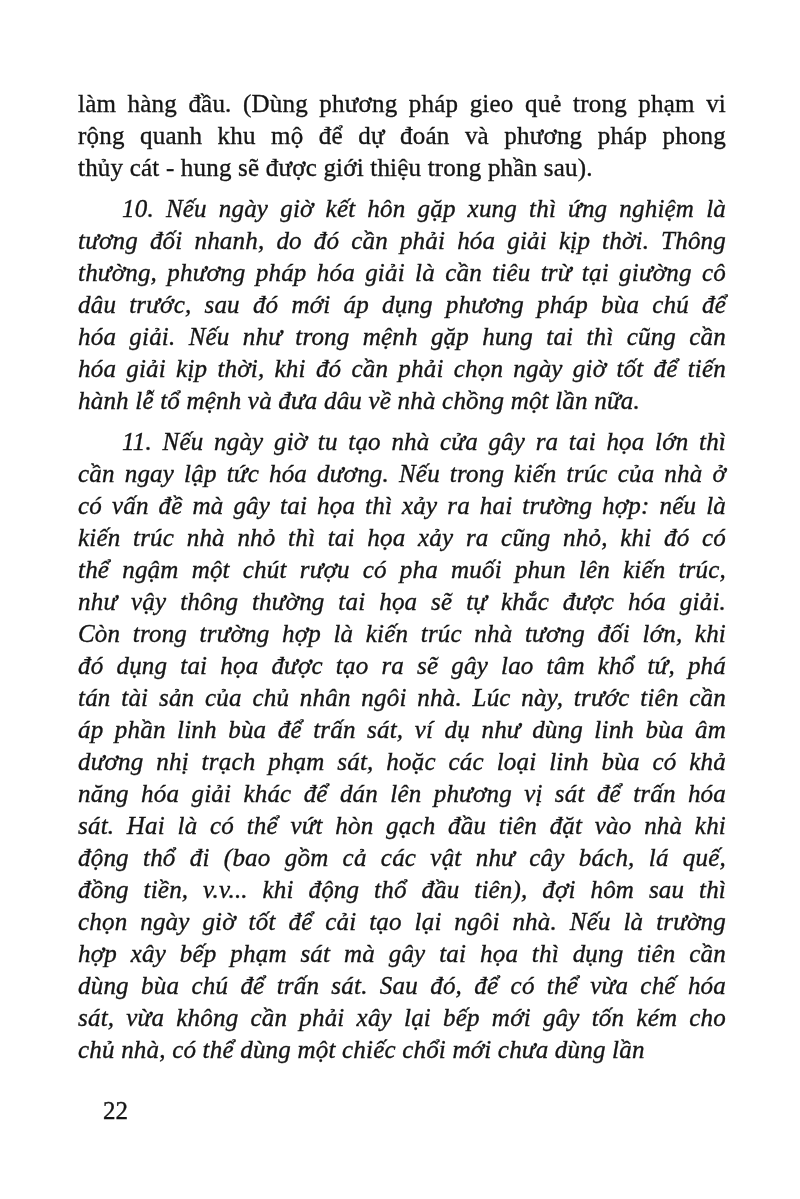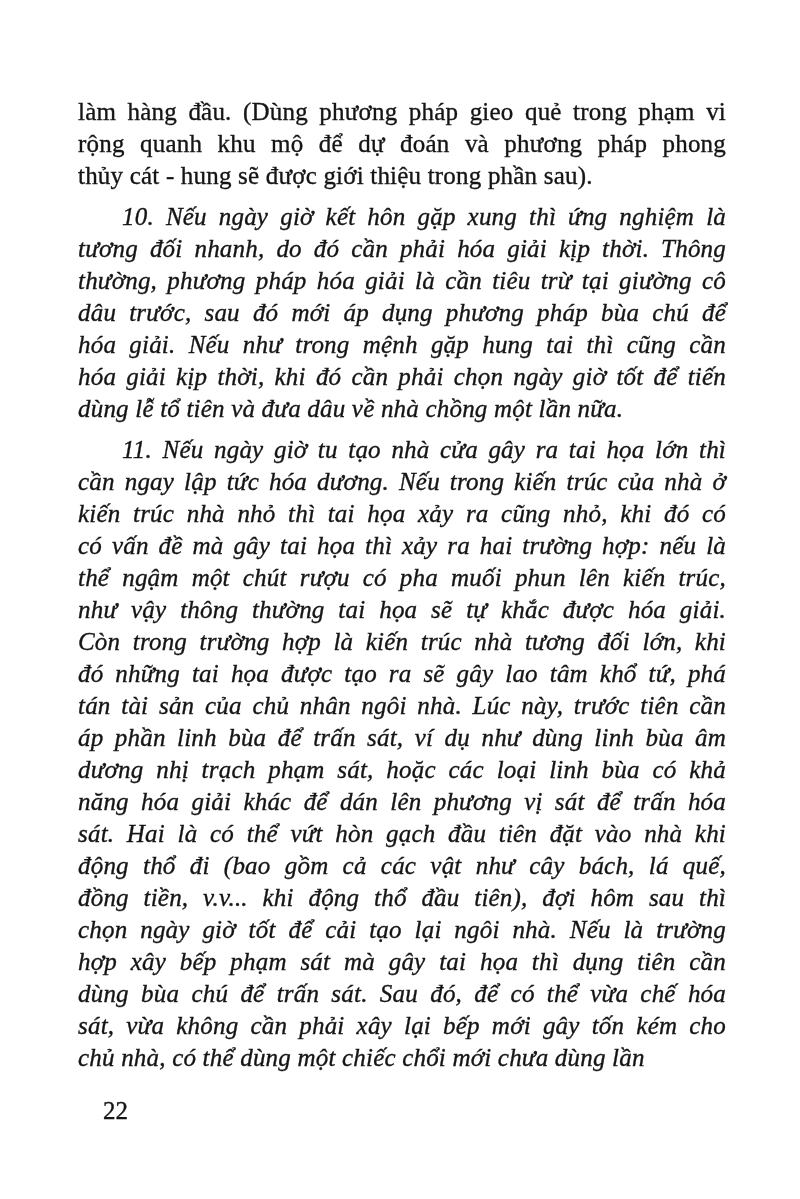--- a/index.html
+++ b/index.html
@@ -12,21 +12,21 @@
     width: 800px;
     height: 1199px;
     background: #ffffff;
     overflow: hidden;
     font-family: "Liberation Serif", "DejaVu Serif", serif;
     color: #151515;
   }
   .text-block {
     position: absolute;
     left: 78px;
-    top: 96px;
+    top: 88px;
     width: 648px;
   }
   .paragraph + .paragraph {
     margin-top: 9px;
     font-style: italic;
   }
   .line {
     font-size: 25px;
     line-height: 32px;
     letter-spacing: 0.2px;
@@ -62,31 +62,31 @@
         <div class="line">rộng quanh khu mộ để dự đoán và phương pháp phong</div>
         <div class="line para-last">thủy cát - hung sẽ được giới thiệu trong phần sau).</div>
       </div>
       <div class="paragraph">
         <div class="line first-indent">10. Nếu ngày giờ kết hôn gặp xung thì ứng nghiệm là</div>
         <div class="line">tương đối nhanh, do đó cần phải hóa giải kịp thời. Thông</div>
         <div class="line">thường, phương pháp hóa giải là cần tiêu trừ tại giường cô</div>
         <div class="line">dâu trước, sau đó mới áp dụng phương pháp bùa chú để</div>
         <div class="line">hóa giải. Nếu như trong mệnh gặp hung tai thì cũng cần</div>
         <div class="line">hóa giải kịp thời, khi đó cần phải chọn ngày giờ tốt để tiến</div>
-        <div class="line para-last">dùng lễ tổ tiên và đưa dâu về nhà chồng một lần nữa.</div>
+        <div class="line para-last">hành lễ tổ mệnh và đưa dâu về nhà chồng một lần nữa.</div>
       </div>
       <div class="paragraph">
         <div class="line first-indent">11. Nếu ngày giờ tu tạo nhà cửa gây ra tai họa lớn thì</div>
         <div class="line">cần ngay lập tức hóa dương. Nếu trong kiến trúc của nhà ở</div>
+        <div class="line">có vấn đề mà gây tai họa thì xảy ra hai trường hợp: nếu là</div>
         <div class="line">kiến trúc nhà nhỏ thì tai họa xảy ra cũng nhỏ, khi đó có</div>
-        <div class="line">có vấn đề mà gây tai họa thì xảy ra hai trường hợp: nếu là</div>
         <div class="line">thể ngậm một chút rượu có pha muối phun lên kiến trúc,</div>
         <div class="line">như vậy thông thường tai họa sẽ tự khắc được hóa giải.</div>
         <div class="line">Còn trong trường hợp là kiến trúc nhà tương đối lớn, khi</div>
-        <div class="line">đó những tai họa được tạo ra sẽ gây lao tâm khổ tứ, phá</div>
+        <div class="line">đó dụng tai họa được tạo ra sẽ gây lao tâm khổ tứ, phá</div>
         <div class="line">tán tài sản của chủ nhân ngôi nhà. Lúc này, trước tiên cần</div>
         <div class="line">áp phần linh bùa để trấn sát, ví dụ như dùng linh bùa âm</div>
         <div class="line">dương nhị trạch phạm sát, hoặc các loại linh bùa có khả</div>
         <div class="line">năng hóa giải khác để dán lên phương vị sát để trấn hóa</div>
         <div class="line">sát. Hai là có thể vứt hòn gạch đầu tiên đặt vào nhà khi</div>
         <div class="line">động thổ đi (bao gồm cả các vật như cây bách, lá quế,</div>
         <div class="line">đồng tiền, v.v... khi động thổ đầu tiên), đợi hôm sau thì</div>
         <div class="line">chọn ngày giờ tốt để cải tạo lại ngôi nhà. Nếu là trường</div>
         <div class="line">hợp xây bếp phạm sát mà gây tai họa thì dụng tiên cần</div>
         <div class="line">dùng bùa chú để trấn sát. Sau đó, để có thể vừa chế hóa</div>

